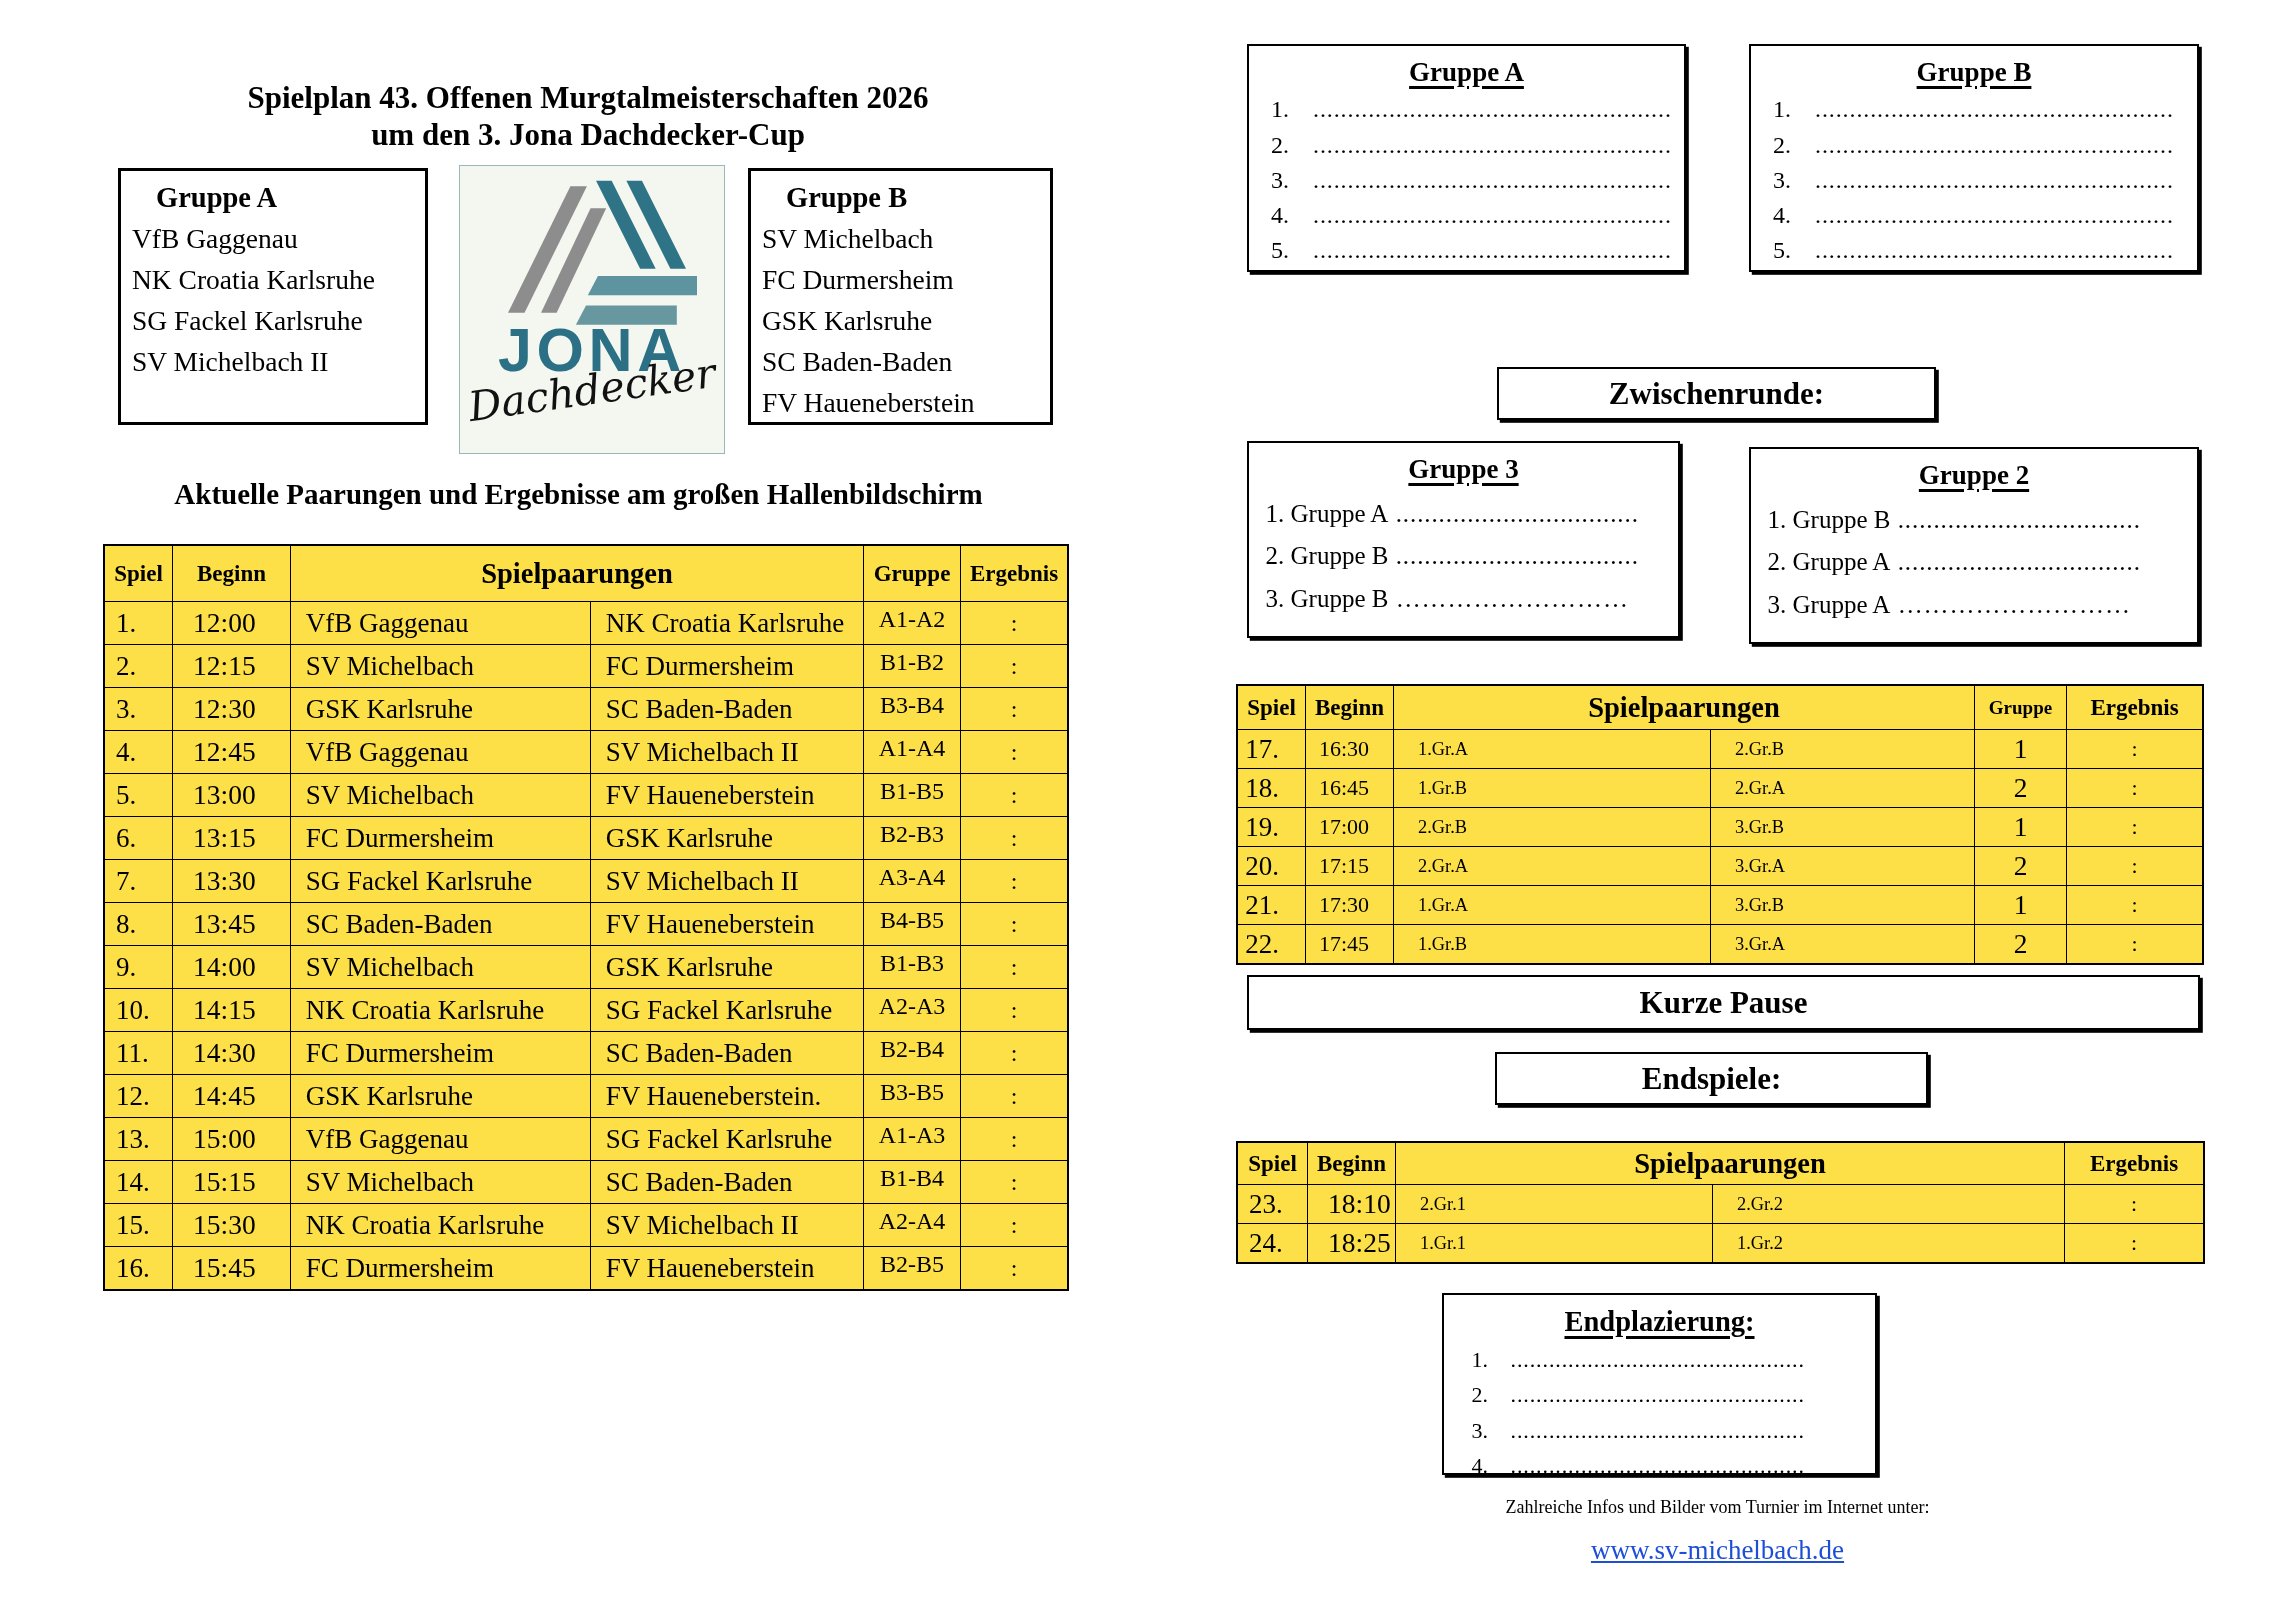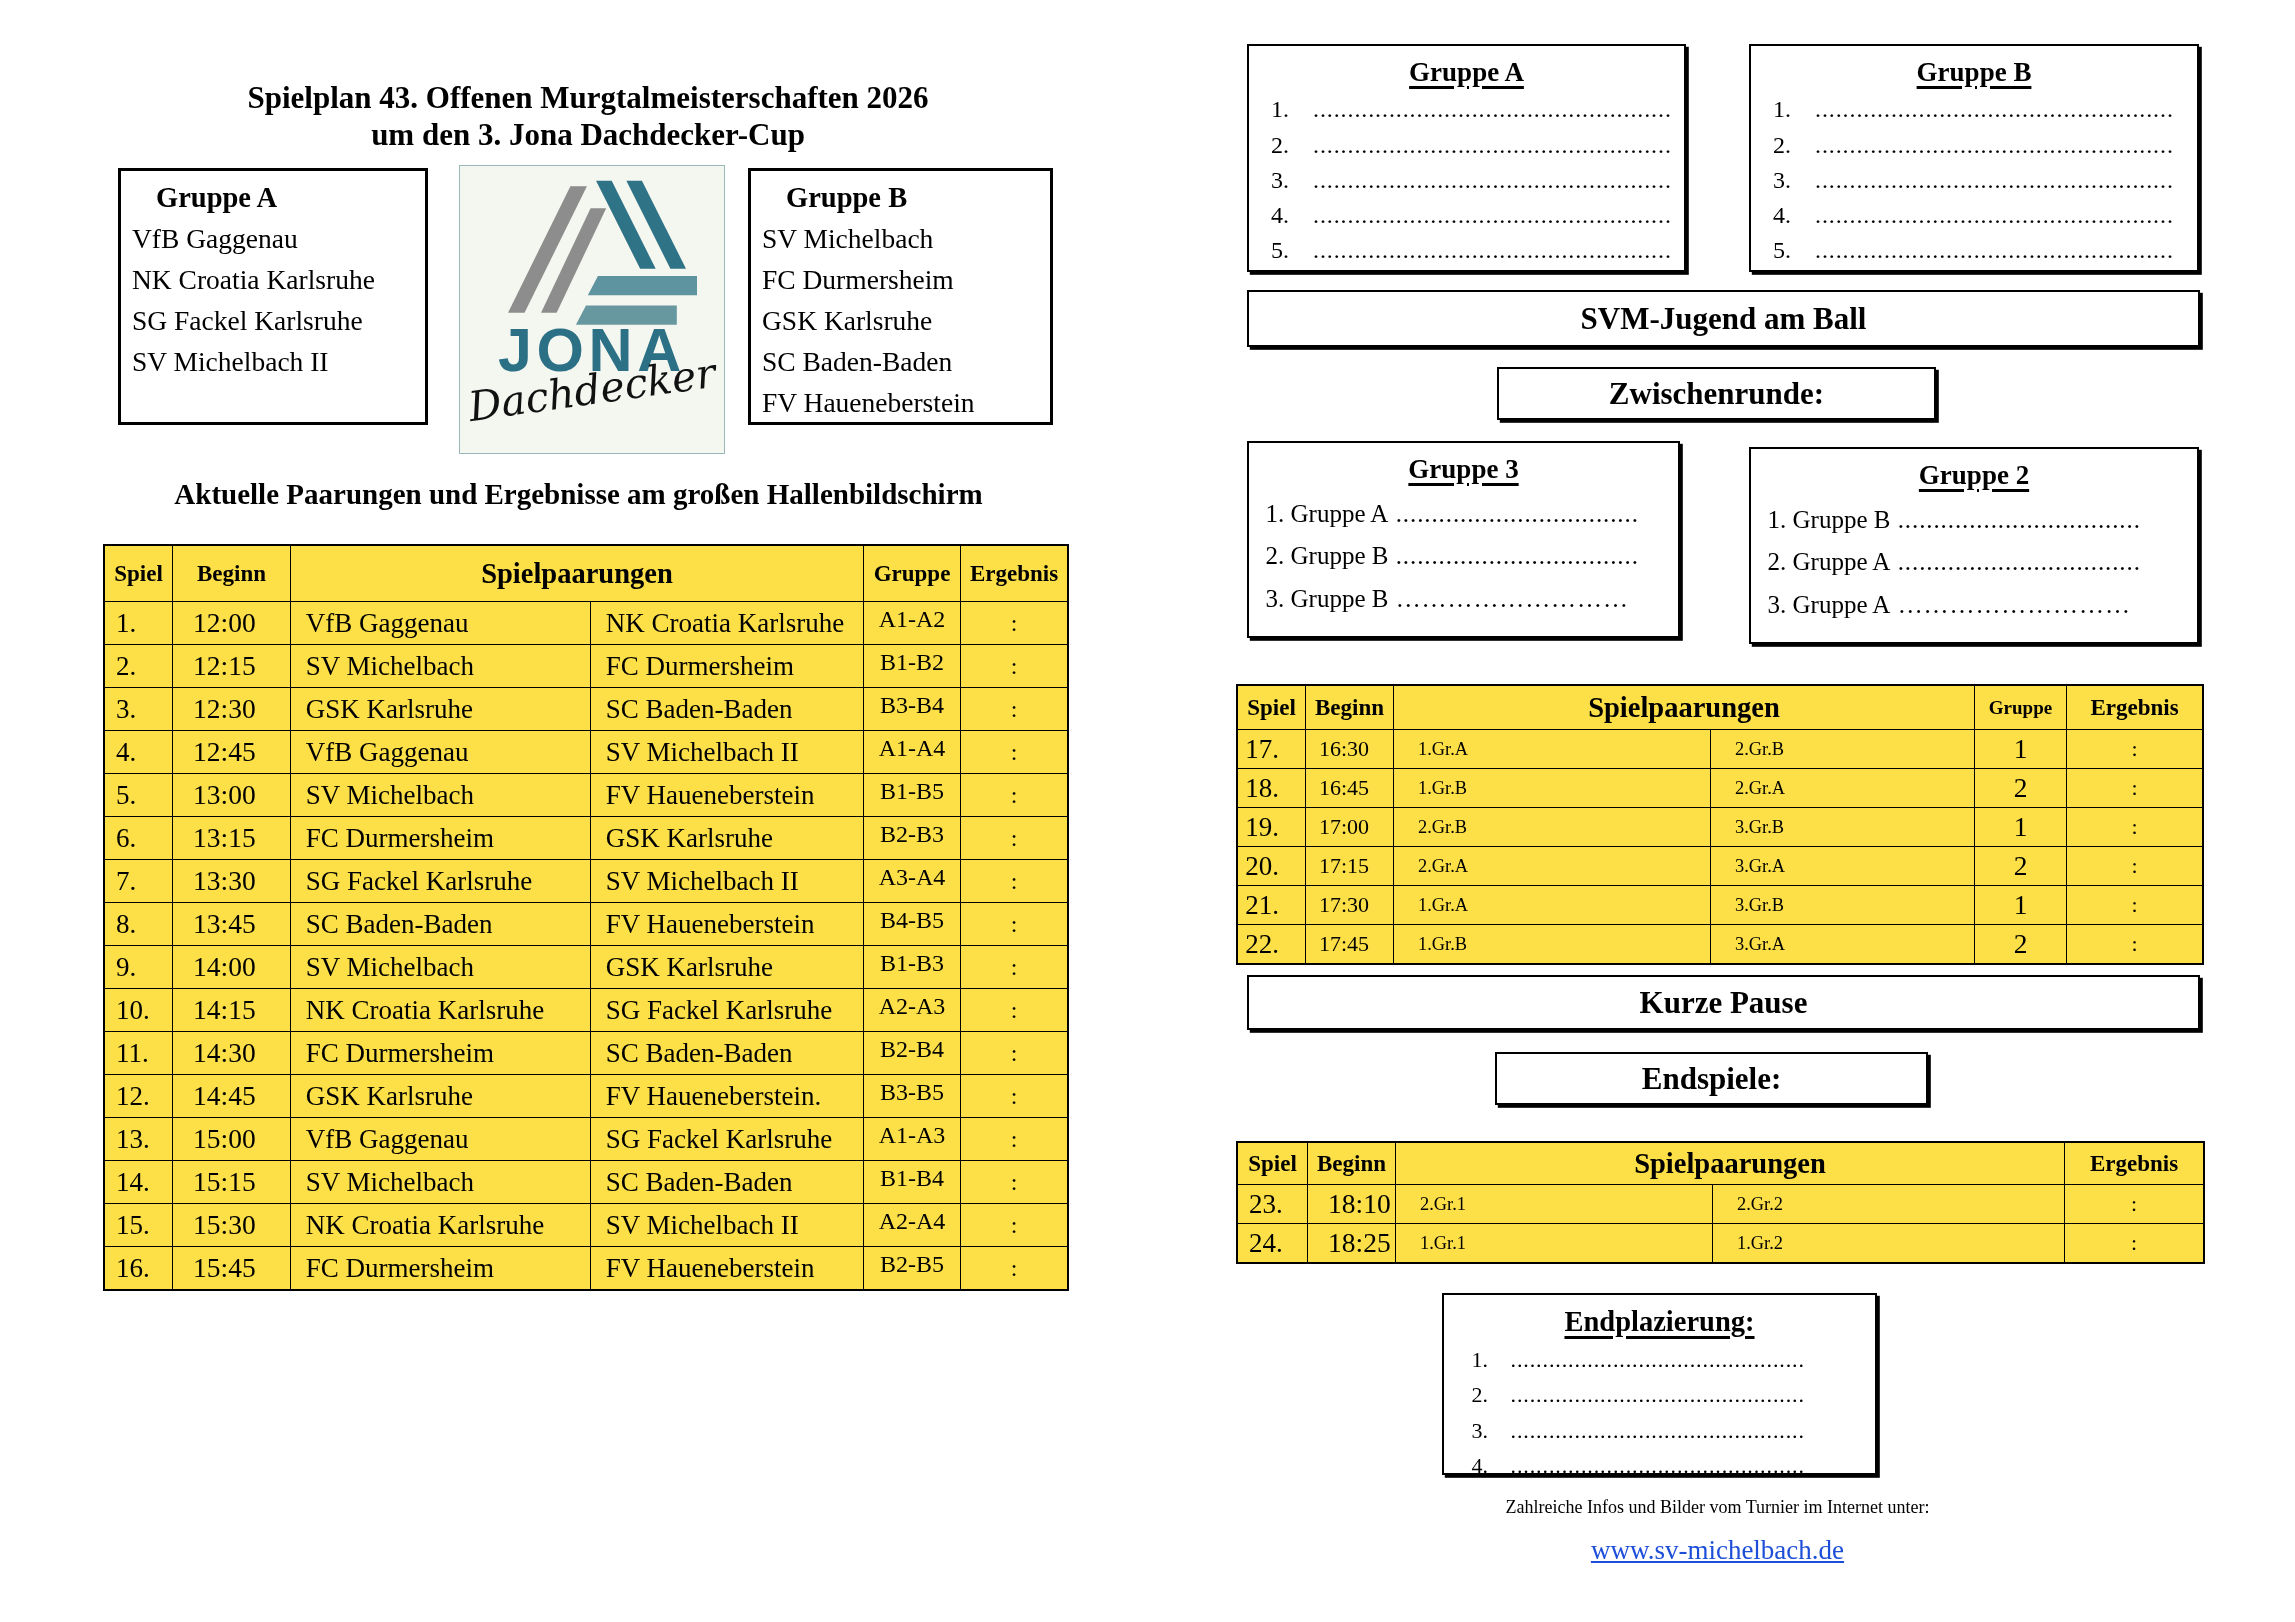--- a/index.html
+++ b/index.html
@@ -253,21 +253,20 @@
     <div class="dot-line">
         <span class="dl-nr">4.</span>
         <span class="dl-dots">....................................................</span>
       </div>
     <div class="dot-line">
         <span class="dl-nr">5.</span>
         <span class="dl-dots">....................................................</span>
       </div>
   </div>
 
-  <div class="banner" style="left:1247px;top:290px;width:953px;height:57px">SVM-Jugend am Ball</div>
   <div class="banner" style="left:1497px;top:367px;width:439px;height:53px">Zwischenrunde:</div>
 
   <div class="rbox" style="left:1247px;top:441px;width:433px;height:197px">
     <div class="rbox-title"><span class="u">Gruppe 3</span></div>
     <div class="zw-line">
         <span class="zw-label">1. Gruppe A</span>
         <span class="dl-dots">..................................</span>
       </div>
     <div class="zw-line">
         <span class="zw-label">2. Gruppe B</span>

